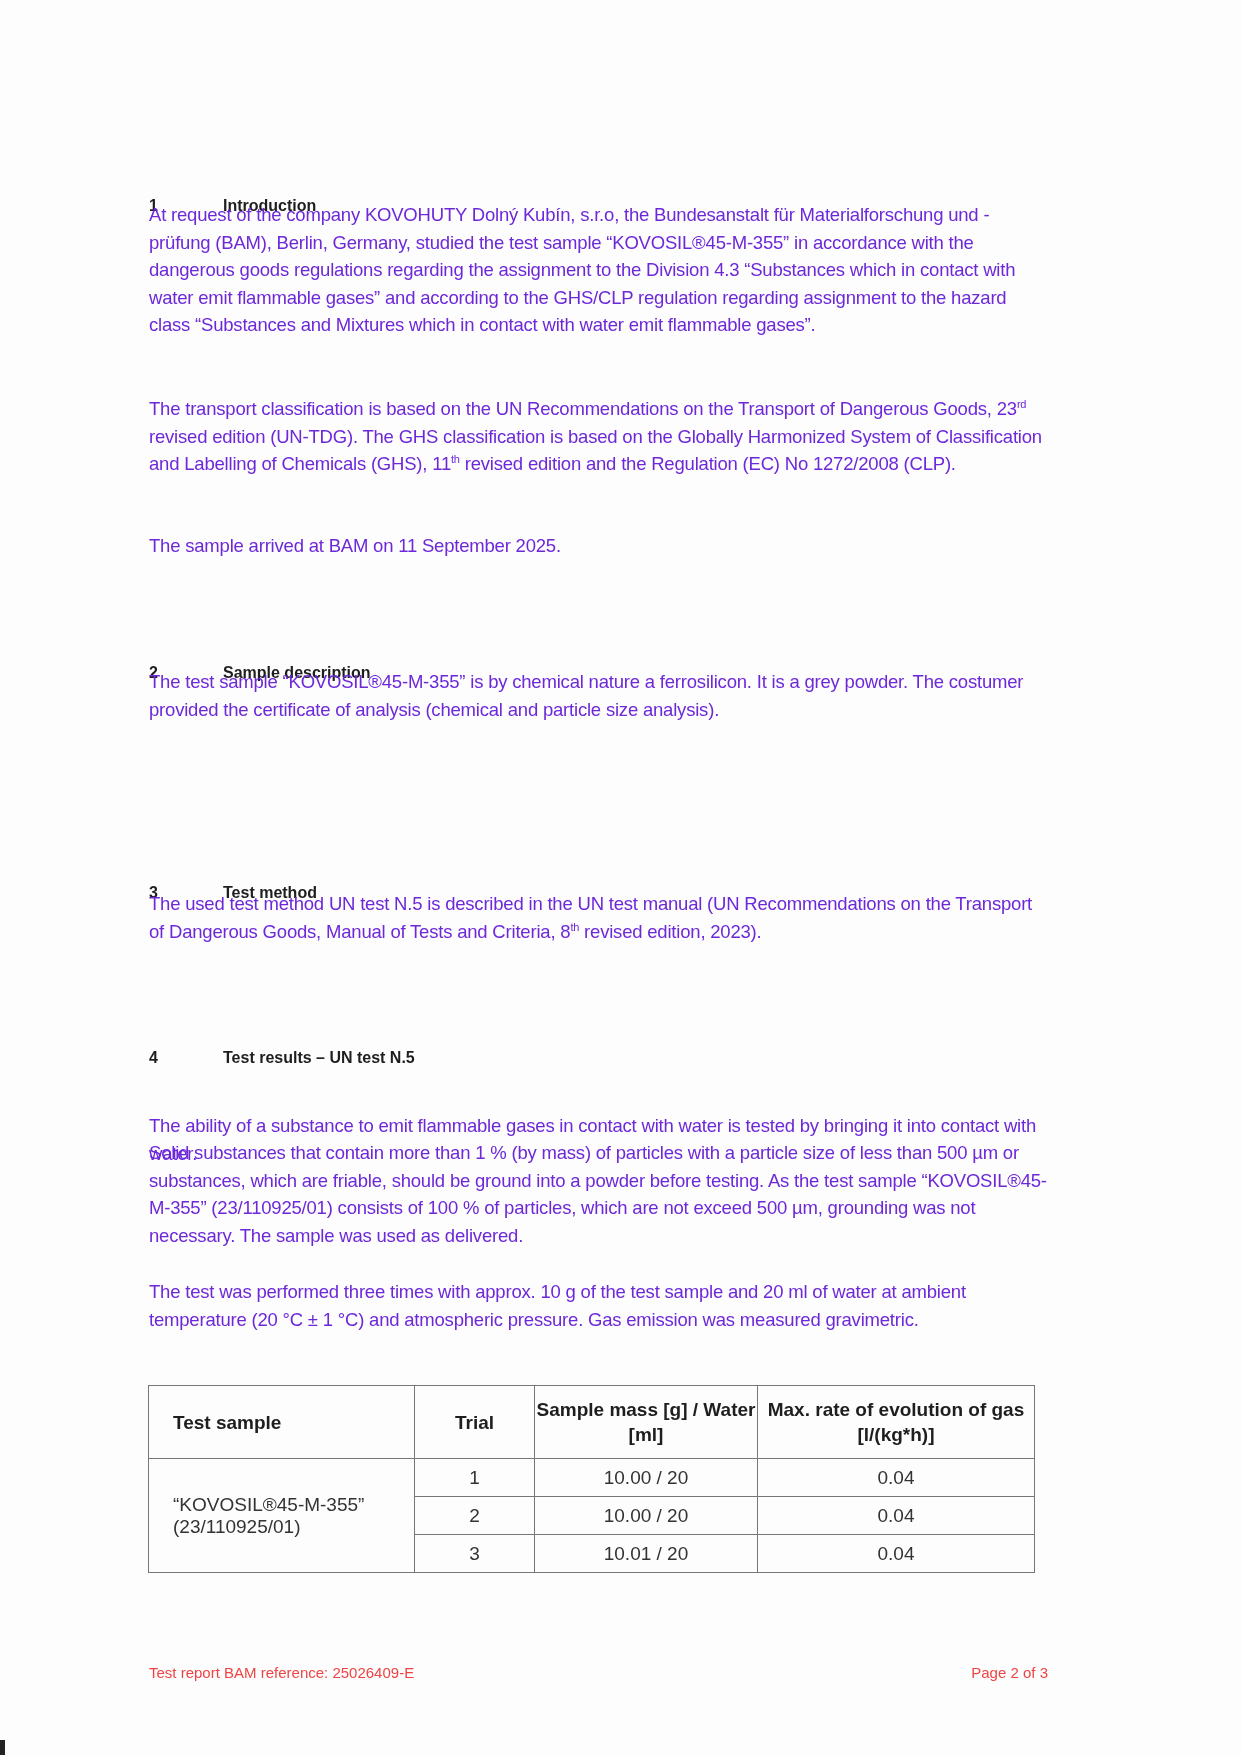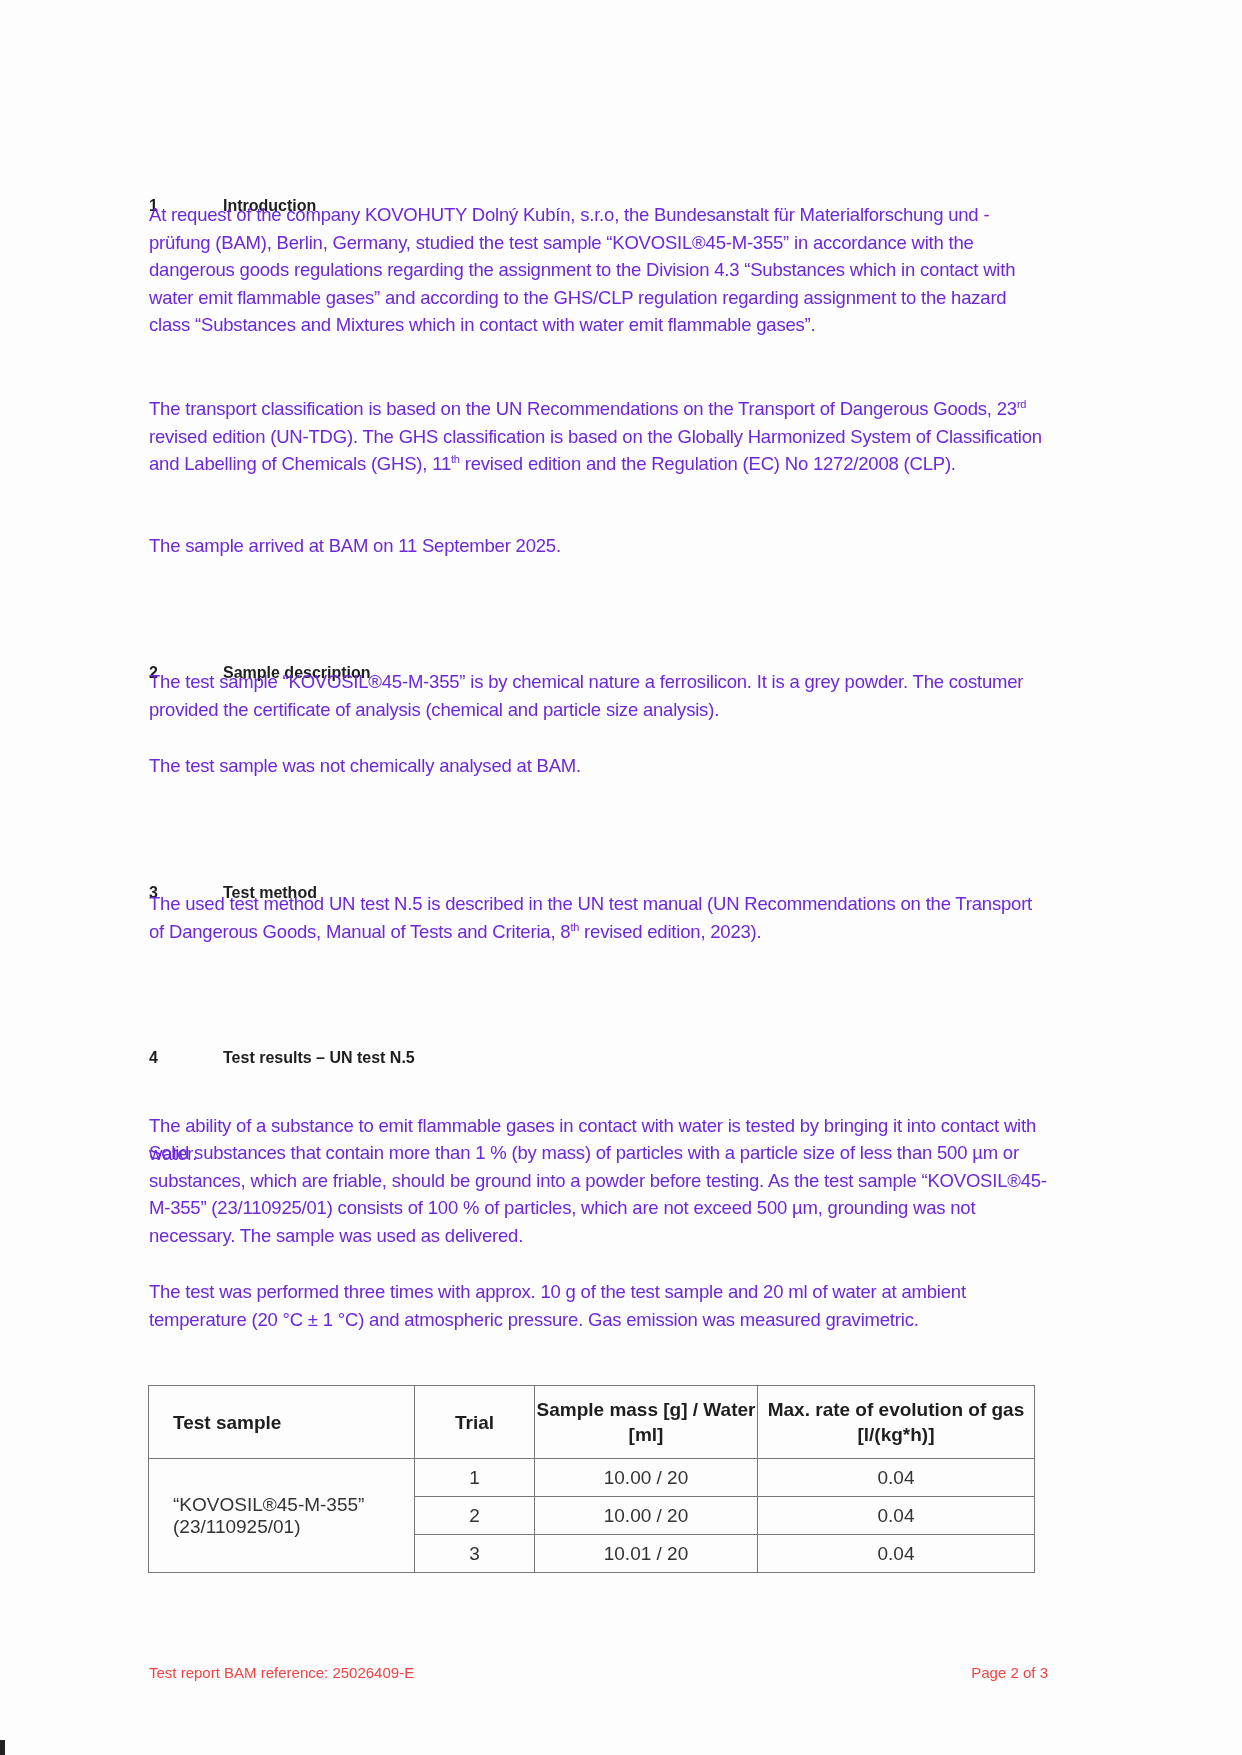--- a/index.html
+++ b/index.html
@@ -29,21 +29,20 @@
     <span class="num">1</span><span>Introduction</span>
   </div>
   <div class="para" style="top:201px;">At request of the company KOVOHUTY Dolný Kubín, s.r.o, the Bundesanstalt für Materialforschung und -prüfung (BAM), Berlin, Germany, studied the test sample “KOVOSIL®45-M-355” in accordance with the dangerous goods regulations regarding the assignment to the Division 4.3 “Substances which in contact with water emit flammable gases” and according to the GHS/CLP regulation regarding assignment to the hazard class “Substances and Mixtures which in contact with water emit flammable gases”.</div>
   <div class="para" style="top:395px;"><span>The transport classification is based on the UN Recommendations on the Transport of Dangerous Goods, 23</span><sup>rd</sup><span> revised edition (UN-TDG). The GHS classification is based on the Globally Harmonized System of Classification and Labelling of Chemicals (GHS), 11</span><sup>th</sup><span> revised edition and the Regulation (EC) No 1272/2008 (CLP).</span></div>
   <div class="para" style="top:532px;">The sample arrived at BAM on 11 September 2025.</div>
 
   <div class="heading" style="top:616px;">
     <span class="num">2</span><span>Sample description</span>
   </div>
   <div class="para" style="top:668px;">The test sample “KOVOSIL®45-M-355” is by chemical nature a ferrosilicon. It is a grey powder. The costumer provided the certificate of analysis (chemical and particle size analysis).</div>
-  <div class="para" style="top:752px;">The test sample was not chemically analysed at BAM.</div>
 
   <div class="heading" style="top:836px;">
     <span class="num">3</span><span>Test method</span>
   </div>
   <div class="para" style="top:890px;"><span>The used test method UN test N.5 is described in the UN test manual (UN Recommendations on the Transport of Dangerous Goods, Manual of Tests and Criteria, 8</span><sup>th</sup><span> revised edition, 2023).</span></div>
 
   <div class="heading" style="top:1001px;">
     <span class="num">4</span><span>Test results – UN test N.5</span>
   </div>
   <div class="para" style="top:1112px;">The ability of a substance to emit flammable gases in contact with water is tested by bringing it into contact with water.</div>

